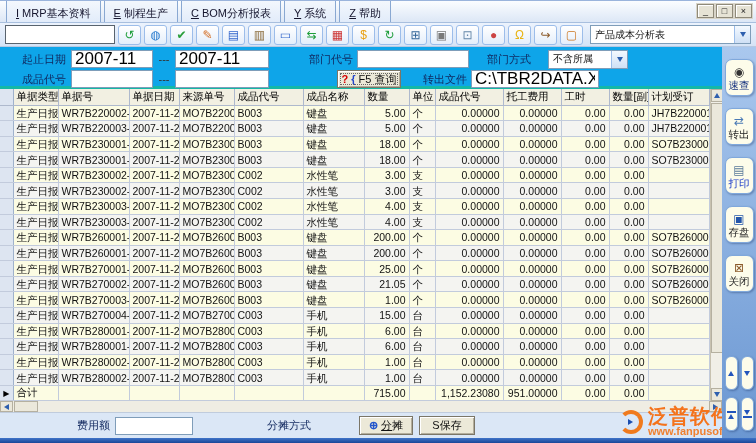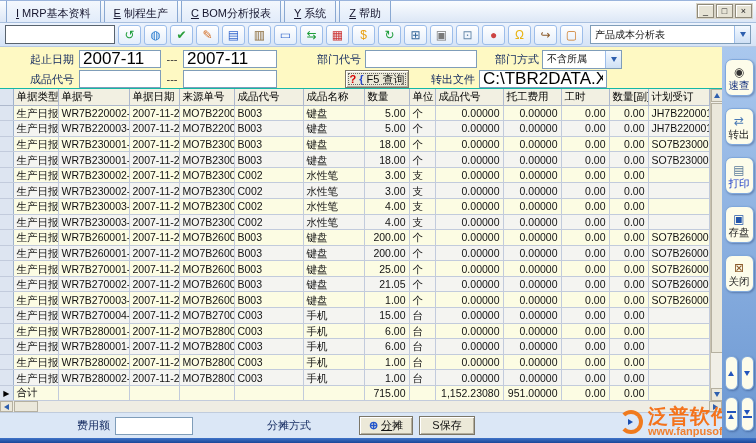--- a/index.html
+++ b/index.html
@@ -25,21 +25,21 @@
   .report-combo{width:190px;margin-left:4px}
   .tri-d{width:0;height:0;border-left:3.5px solid transparent;border-right:3.5px solid transparent;border-top:5px solid #2e5fae}
   .tri-u{width:0;height:0;border-left:3.5px solid transparent;border-right:3.5px solid transparent;border-bottom:5px solid #2e5fae}
   .tri-l{width:0;height:0;border-top:3.5px solid transparent;border-bottom:3.5px solid transparent;border-right:5px solid #2e5fae}
   .tri-r{width:0;height:0;border-top:3.5px solid transparent;border-bottom:3.5px solid transparent;border-left:5px solid #2e5fae}
 
   
   .body-row{display:flex;height:391px}
   .left-col{width:722px;display:flex;flex-direction:column}
 
-  .filters{height:42px;background:#fef9c3;padding:2px 8px 0;border-bottom:1px solid #14b8a6}
+  .filters{height:42px;background:#0ea5e9;padding:2px 0 0;border-bottom:3px solid #14b8a6}
   .f-row{display:flex;align-items:center;height:20px}
   .flabel{color:#10275e;text-align:right;white-space:nowrap;display:inline-block}
   .fin{height:18px;border:1px solid #7f9db9;background:#fff;padding:0 3px;font-size:17px}
   .fsep{width:22px;text-align:center;color:#333}
   .btn3d{background:#ece9d8;border:1px solid #7b7667;box-shadow:inset 1px 1px 0 #fff,inset -1px -1px 0 #b4ae9c;font-size:11px;display:inline-flex;align-items:center;justify-content:center;gap:3px;cursor:pointer;color:#111}
   .f5btn{width:64px;height:18px;outline:1px dotted #666;outline-offset:-4px}
   .q-red{color:#d40000;font-weight:bold}
   .q-blue{color:#2244cc;font-weight:bold}
 
   
@@ -174,21 +174,21 @@
 
       <div class="filters">
         <div class="f-row">
           <span class="flabel" style="width:66px">起止日期</span>
           <input class="fin" style="width: 82px; margin-left: 5px;" value="2007-11">
           <span class="fsep">---</span>
           <input class="fin" style="width: 94px;" value="2007-11">
           <span class="flabel" style="width:56px;margin-left:28px">部门代号</span>
           <input class="fin" style="width: 112px; margin-left: 4px;" value="">
           <span class="flabel" style="width:52px;margin-left:10px">部门方式</span>
-          <div class="combo" style="width:80px;margin-left:3px">
+          <div class="combo" style="width:80px;margin-left:17px">
             <span class="combo-val">不含所属</span>
             <span class="combo-btn">
                 <span class="tri-d"></span>
               </span>
           </div>
         </div>
         <div class="f-row">
           <span class="flabel" style="width:66px">成品代号</span>
           <input class="fin" style="width: 82px; margin-left: 5px;" value="">
           <span class="fsep">---</span>

